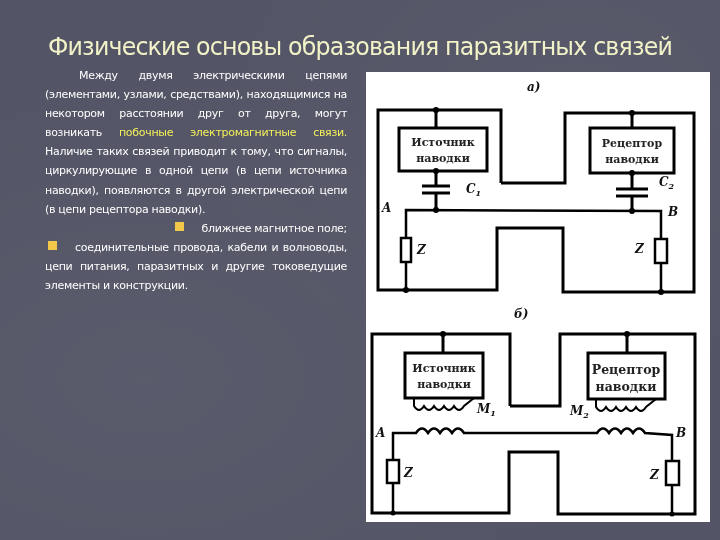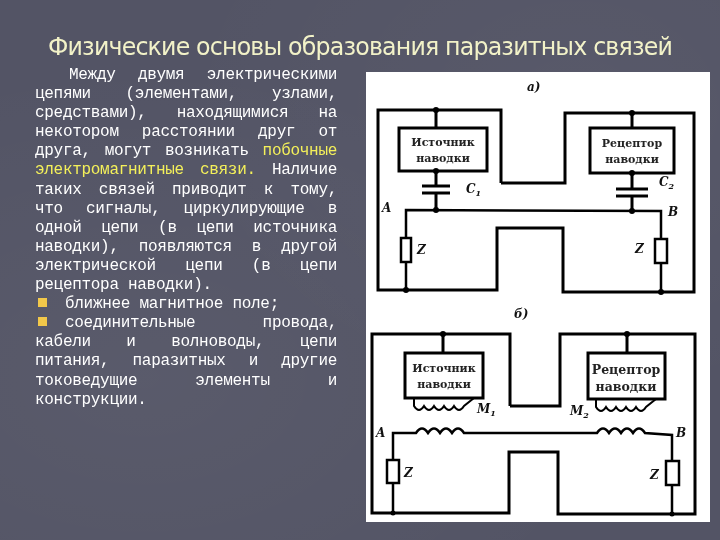--- a/index.html
+++ b/index.html
@@ -12,23 +12,23 @@
     font-family: "DejaVu Sans", sans-serif;
   }
   .slide-title {
     position: absolute; left: 0; top: 30px; width: 720px;
     text-align: center; color: #f2f2c8;
     font-family: "DejaVu Sans", sans-serif;
     font-size: 25.5px; letter-spacing: -0.9px; line-height: 32px;
     transform: scaleX(0.93); transform-origin: 360px 0;
   }
   .text-col {
-    position: absolute; left: 35px; top: 66px; width: 302px;
-    color: #ffffff; font-size: 16px; line-height: 19.1px;
-    text-align: justify; letter-spacing: -0.3px; font-family: Liberation Mono, monospace;
+    position: absolute; left: 45px; top: 66px; width: 302px;
+    color: #ffffff; font-size: 11px; line-height: 19.1px;
+    text-align: justify; letter-spacing: -0.3px;
   }
   .text-col p { margin: 0; }
   .indent { display: inline-block; width: 34px; }
   .hl { color: #f4f05a; }
   .para2 { margin-top: 20px !important; }
   .bullet {
     display: inline-block; width: 9px; height: 9px; background: #f2c84a;
     margin-right: 18px; vertical-align: 1px; margin-left: 3px;
   }
   .diagram-panel {
@@ -37,21 +37,21 @@
   }
   .diagram-panel svg { position: absolute; left: 0; top: 0; }
 </style>
 </head>
 <body>
 
 <div class="slide-title">Физические основы образования паразитных связей</div>
 
 <div class="text-col">
   <p><span class="indent"></span><span>Между двумя электрическими цепями (элементами, узлами, средствами), находящимися на некотором расстоянии друг от друга, могут возникать </span><span class="hl">побочные электромагнитные связи.</span><span> Наличие таких связей приводит к тому, что сигналы, циркулирующие в одной цепи (в цепи источника наводки), появляются в другой электрической цепи (в цепи рецептора наводки).</span></p>
-  <p style="text-align:left"><span class="bullet"></span><span>ближнее магнитное поле;</span></p>
+  <p style="text-align:right"><span class="bullet"></span><span>ближнее магнитное поле;</span></p>
   <p><span class="bullet"></span><span>соединительные провода, кабели и волноводы, цепи питания, паразитных и другие токоведущие элементы и конструкции.</span></p>
 </div>
 
 <div class="diagram-panel">
   <svg width="344" height="450" viewBox="366 72 344 450" xmlns="http://www.w3.org/2000/svg">
     <g fill="none" stroke="#000" stroke-width="3" stroke-linejoin="miter">
 
       <polyline points="501,183 501,110 378,110 378,290 497,290 497,228 563,228 563,292 694,292 694,113 565,113 565,183 501,183"></polyline>
 
       <rect x="399" y="128" width="88" height="43" stroke-width="3"></rect>

